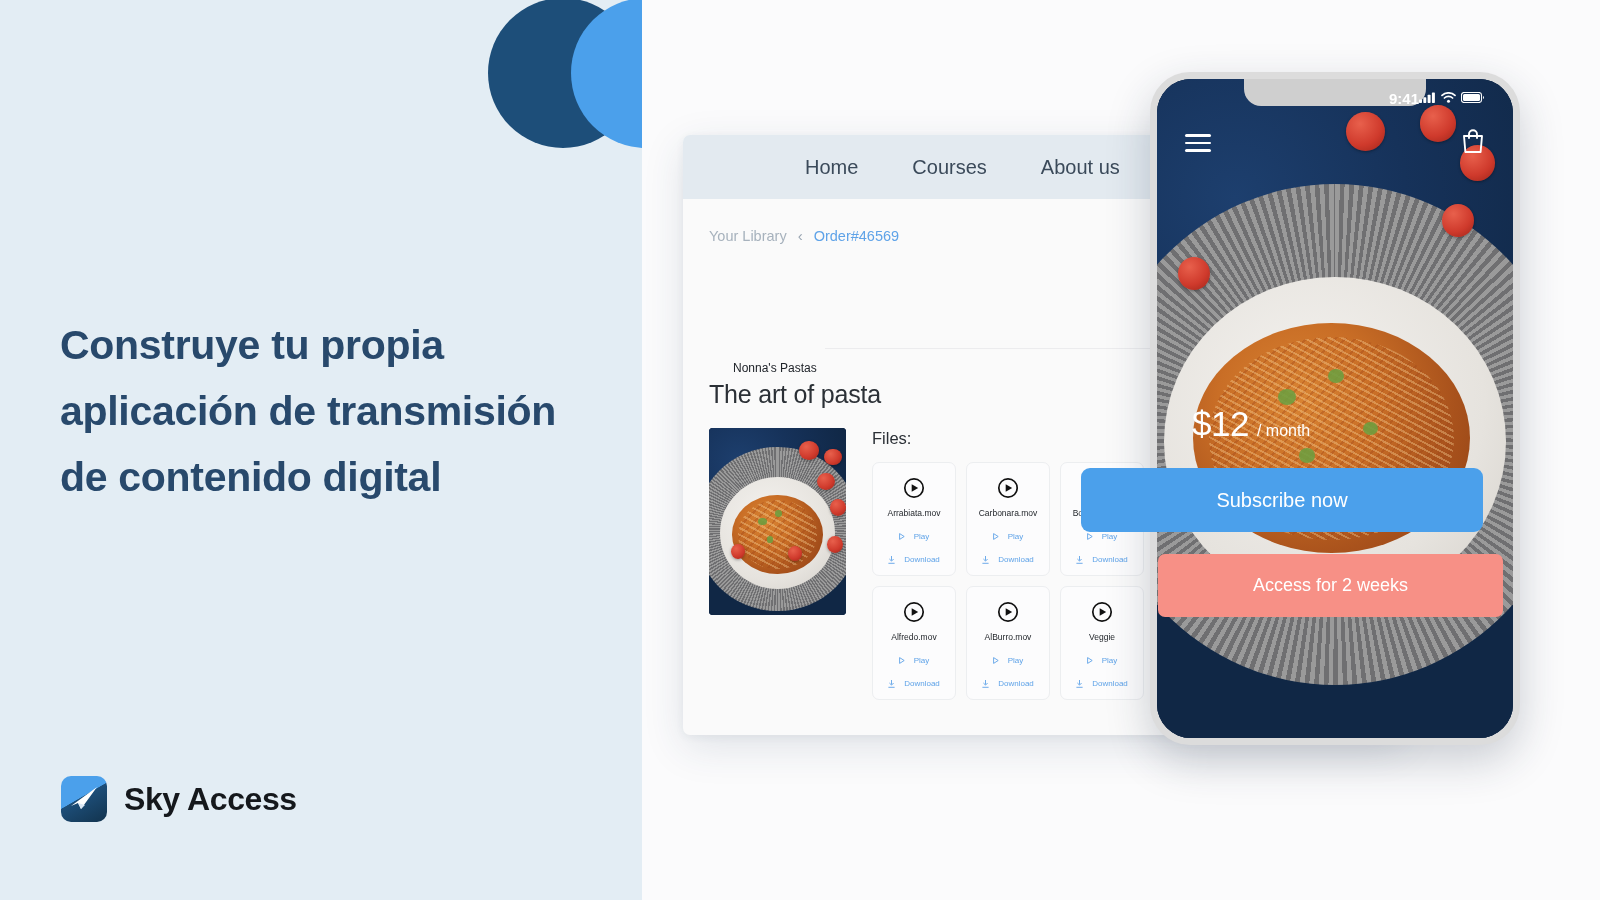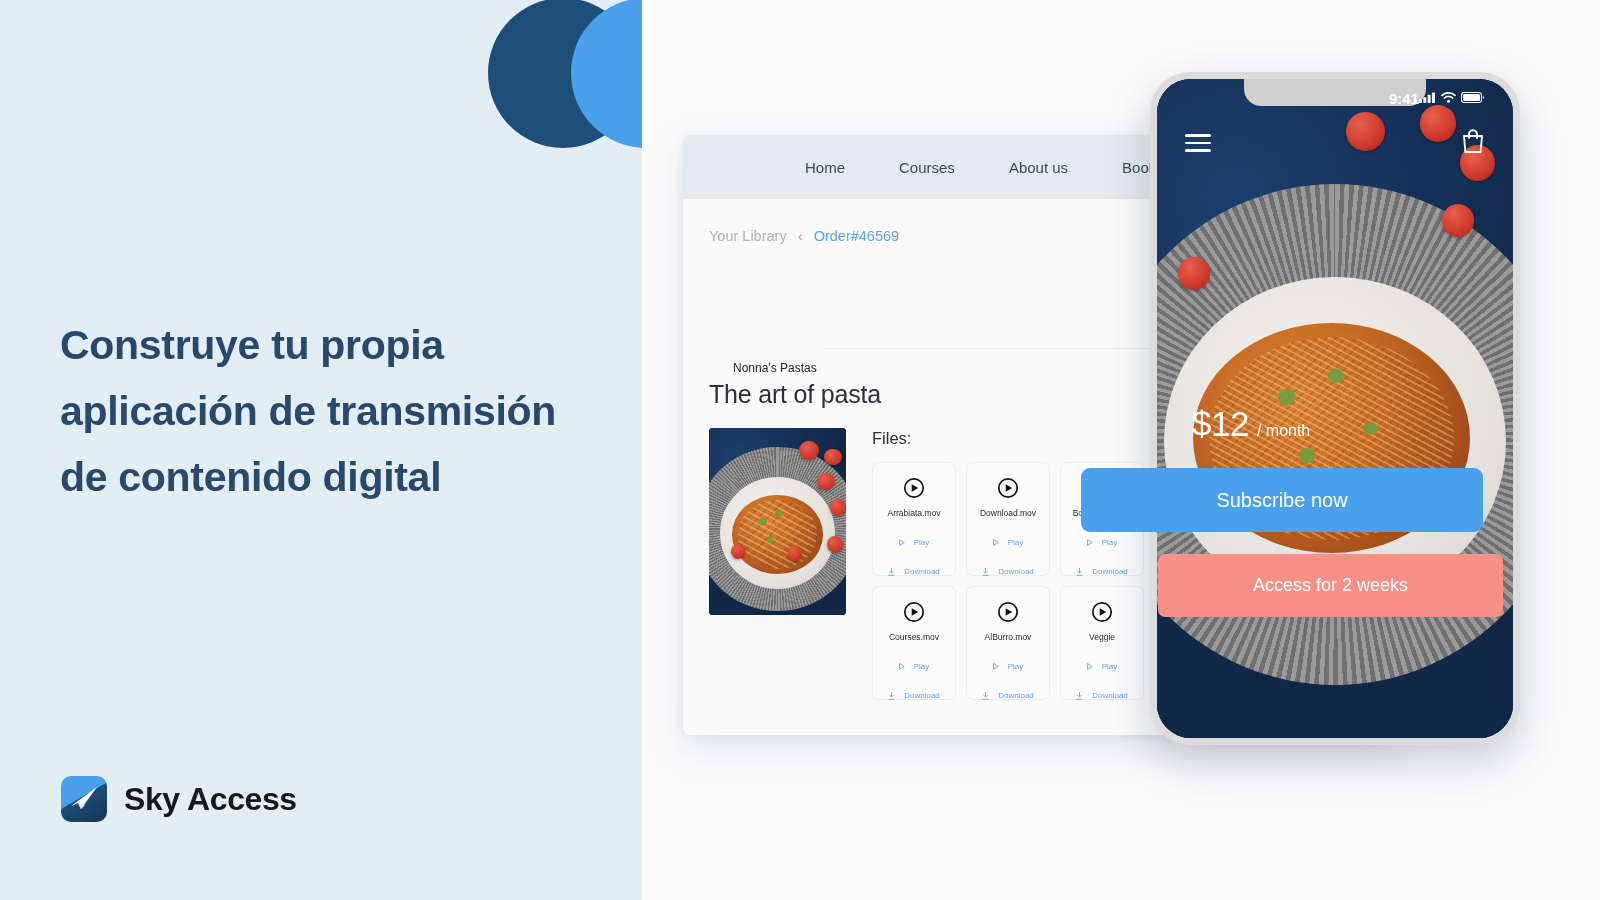--- a/index.html
+++ b/index.html
@@ -54,21 +54,21 @@
   .app-card{
     position:absolute; left:683px; top:135px; width:720px; height:600px;
     background:#fafafa; border-radius:7px;
     box-shadow:0 12px 40px rgba(40,60,90,.13), 0 2px 8px rgba(40,60,90,.06);
     overflow:hidden; z-index:4;
   }
   .app-nav{
     height:64px; background:#e3eaf0;
     display:flex; align-items:center; gap:54px; padding-left:122px;
   }
-  .app-nav span{ font-size:15px; color:#3b4a5a; white-space:nowrap;text-align:center; }
+  .app-nav span{ font-size:20px; color:#3b4a5a; white-space:nowrap;text-align:center; }
 
   .breadcrumb{
     position:absolute; left:26px; top:92px;
     display:flex; align-items:center; gap:11px; font-size:14.5px;
   }
   .bc-lib{ color:#a7b2bd; }
   .bc-chev{ color:#98a4b1; font-size:15px; }
   .bc-order{ color:#5fa3e8; }
 
   .divider{
@@ -106,21 +106,21 @@
     border:1px solid #eceef0; border-radius:7px;
     display:flex; flex-direction:column; align-items:center;
     padding-top:14px;
   }
   .play-circle{ width:22px; height:22px; }
   .fname{
     font-size:8.5px; color:#1d2126; margin-top:9px;
     white-space:nowrap;
   }
   .faction{
-    font-size:8px; color:#5fa3e8; margin-top:20px;
+    font-size:8px; color:#5fa3e8; margin-top:14px;
     display:flex; align-items:center; gap:9px;
   }
   .faction svg{ flex:none; }
 
   
   .phone{
     position:absolute; left:1150px; top:72px;
     width:370px; height:673px;
     background:#dcdcdc; border-radius:40px;
     padding:7px; z-index:6;
@@ -302,21 +302,21 @@
       </span>
     </div>
 
     <div class="file-card">
       <span class="play-circle">
         <svg width="22" height="22" viewBox="0 0 22 22">
           <circle cx="11" cy="11" r="9.2" fill="none" stroke="#111" stroke-width="1.7"></circle>
           <path d="M8.7 7.2 L15.2 11 L8.7 14.8 Z" fill="#111"></path>
         </svg>
       </span>
-      <span class="fname">Download.mov</span>
+      <span class="fname">Carbonara.mov</span>
       <span class="faction">
         <svg width="6" height="7" viewBox="0 0 6 7">
             <path d="M0.6 0.6 L5.2 3.5 L0.6 6.4 Z" fill="none" stroke="#5fa3e8" stroke-width="0.9"></path>
           </svg>
         <span>Play</span>
       </span>
       <span class="faction">
         <svg width="7" height="8" viewBox="0 0 7 8">
             <path d="M3.5 0 L3.5 4.6 M1.4 3 L3.5 5.1 L5.6 3 M0.4 7.3 L6.6 7.3" fill="none" stroke="#5fa3e8" stroke-width="0.9"></path>
           </svg>
@@ -346,21 +346,21 @@
       </span>
     </div>
 
     <div class="file-card">
       <span class="play-circle">
         <svg width="22" height="22" viewBox="0 0 22 22">
           <circle cx="11" cy="11" r="9.2" fill="none" stroke="#111" stroke-width="1.7"></circle>
           <path d="M8.7 7.2 L15.2 11 L8.7 14.8 Z" fill="#111"></path>
         </svg>
       </span>
-      <span class="fname">Courses.mov</span>
+      <span class="fname">Alfredo.mov</span>
       <span class="faction">
         <svg width="6" height="7" viewBox="0 0 6 7">
             <path d="M0.6 0.6 L5.2 3.5 L0.6 6.4 Z" fill="none" stroke="#5fa3e8" stroke-width="0.9"></path>
           </svg>
         <span>Play</span>
       </span>
       <span class="faction">
         <svg width="7" height="8" viewBox="0 0 7 8">
             <path d="M3.5 0 L3.5 4.6 M1.4 3 L3.5 5.1 L5.6 3 M0.4 7.3 L6.6 7.3" fill="none" stroke="#5fa3e8" stroke-width="0.9"></path>
           </svg>

